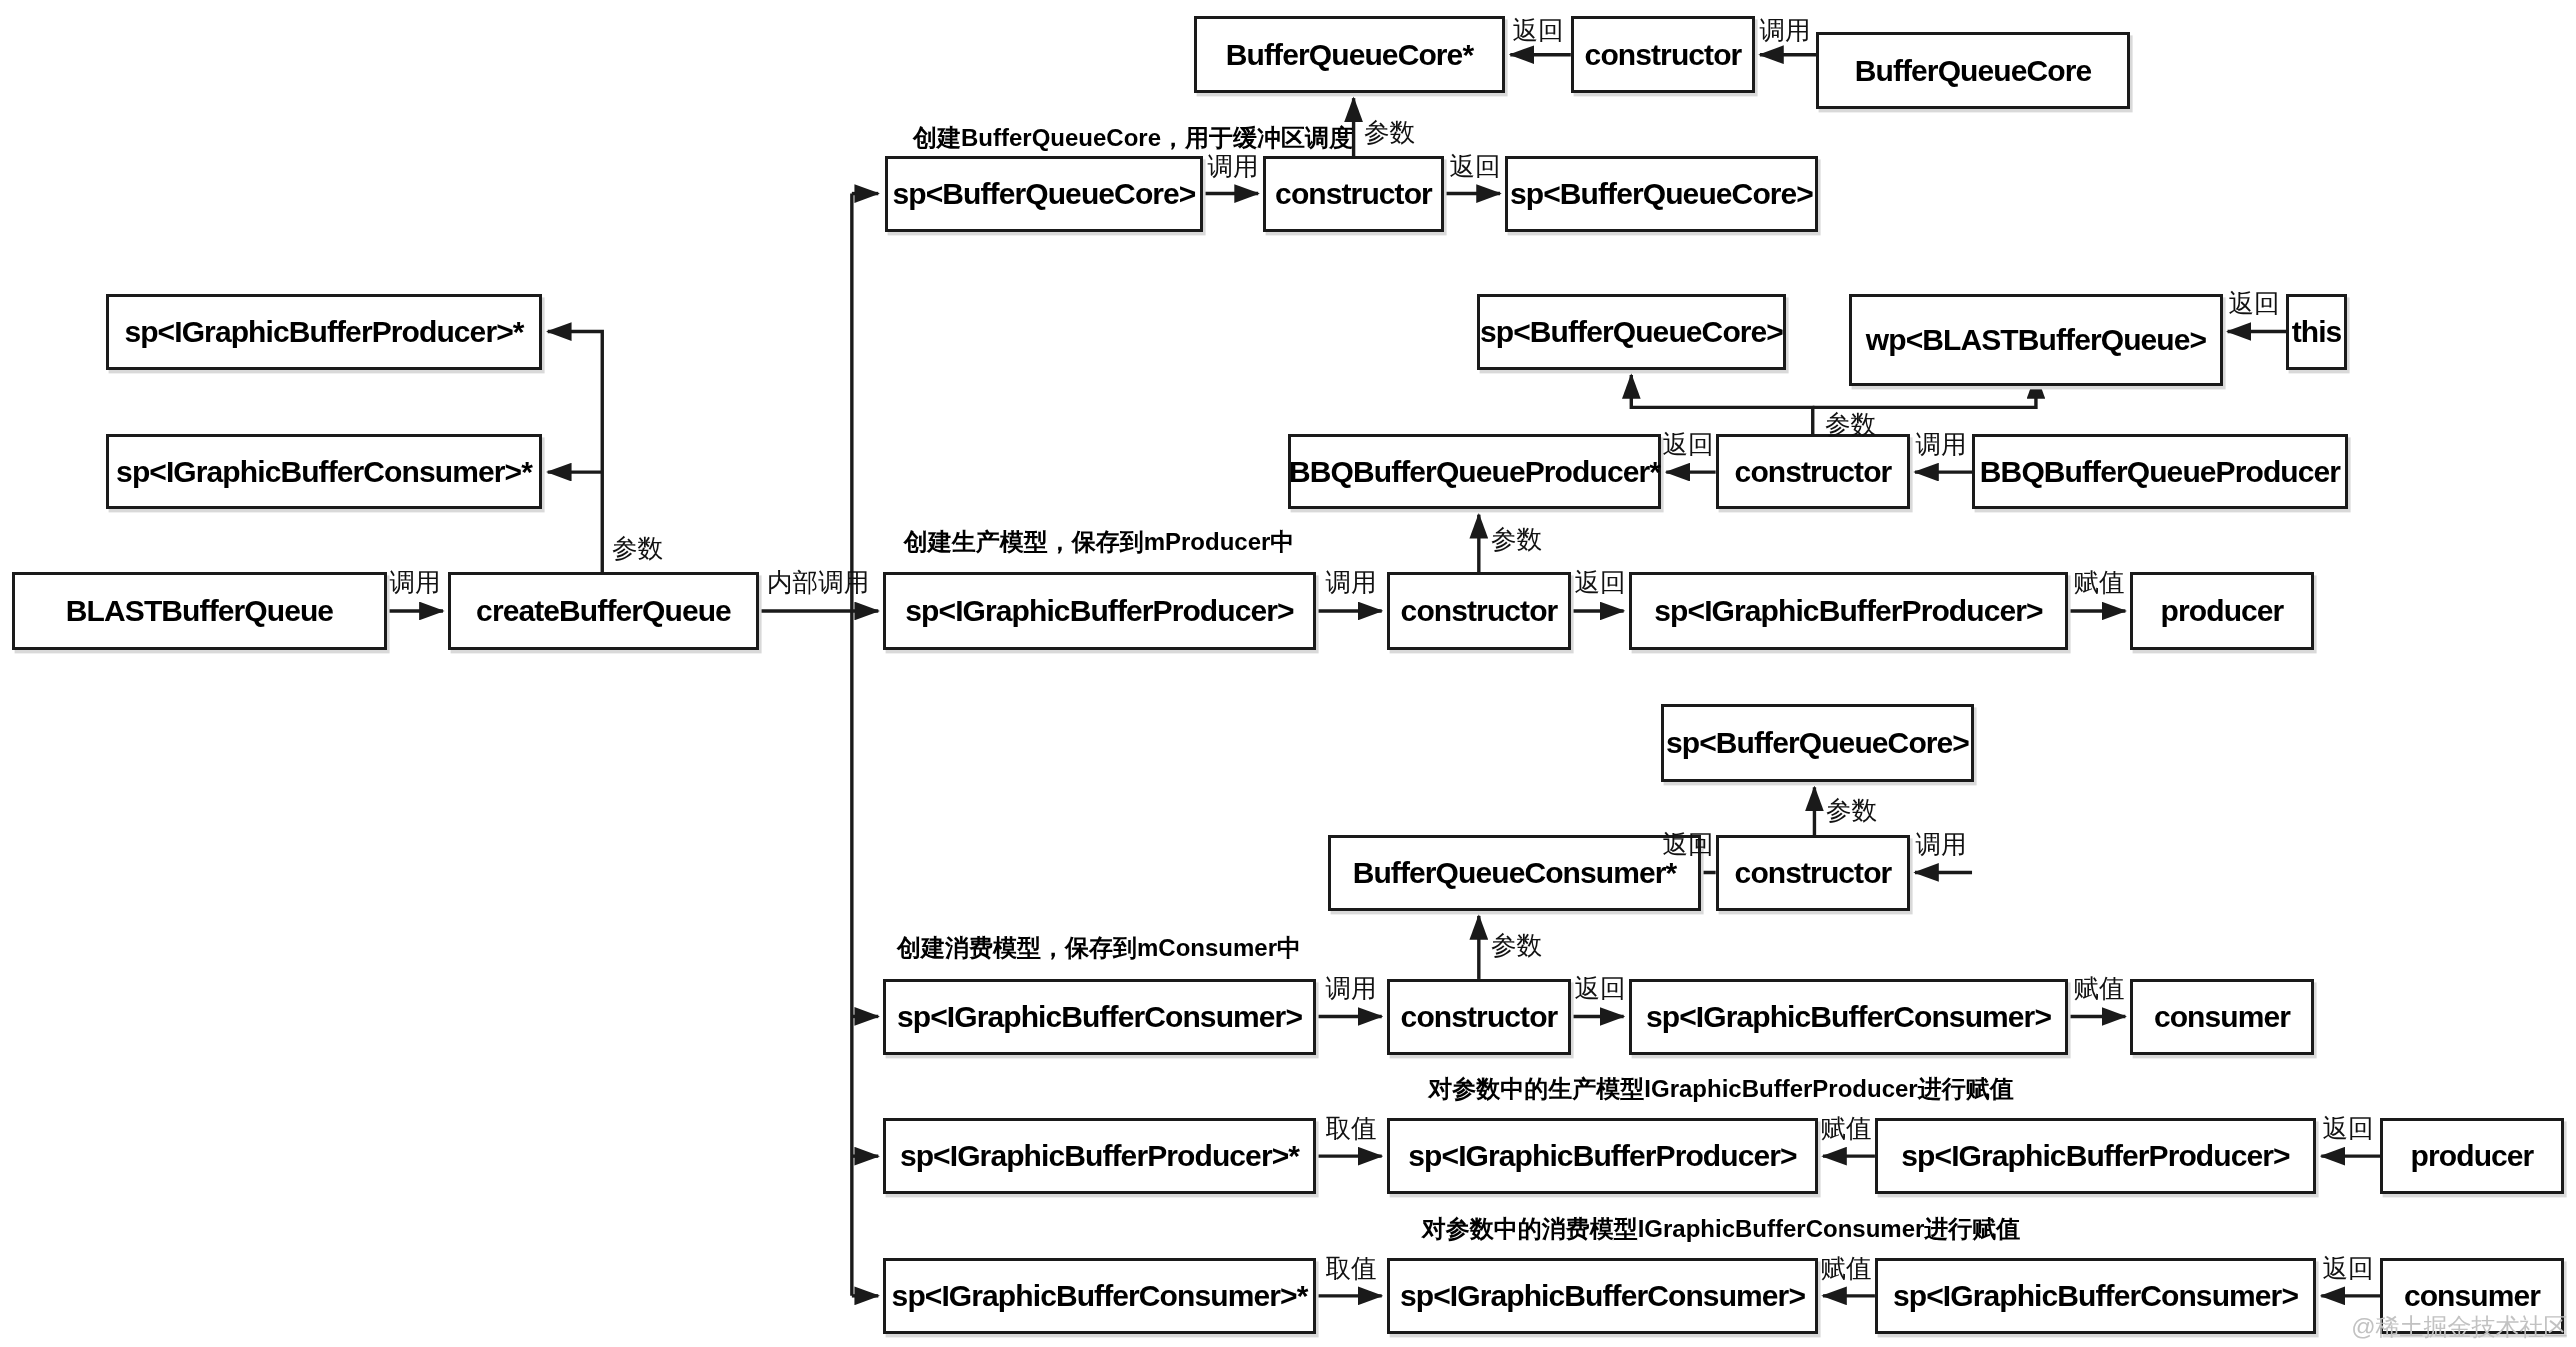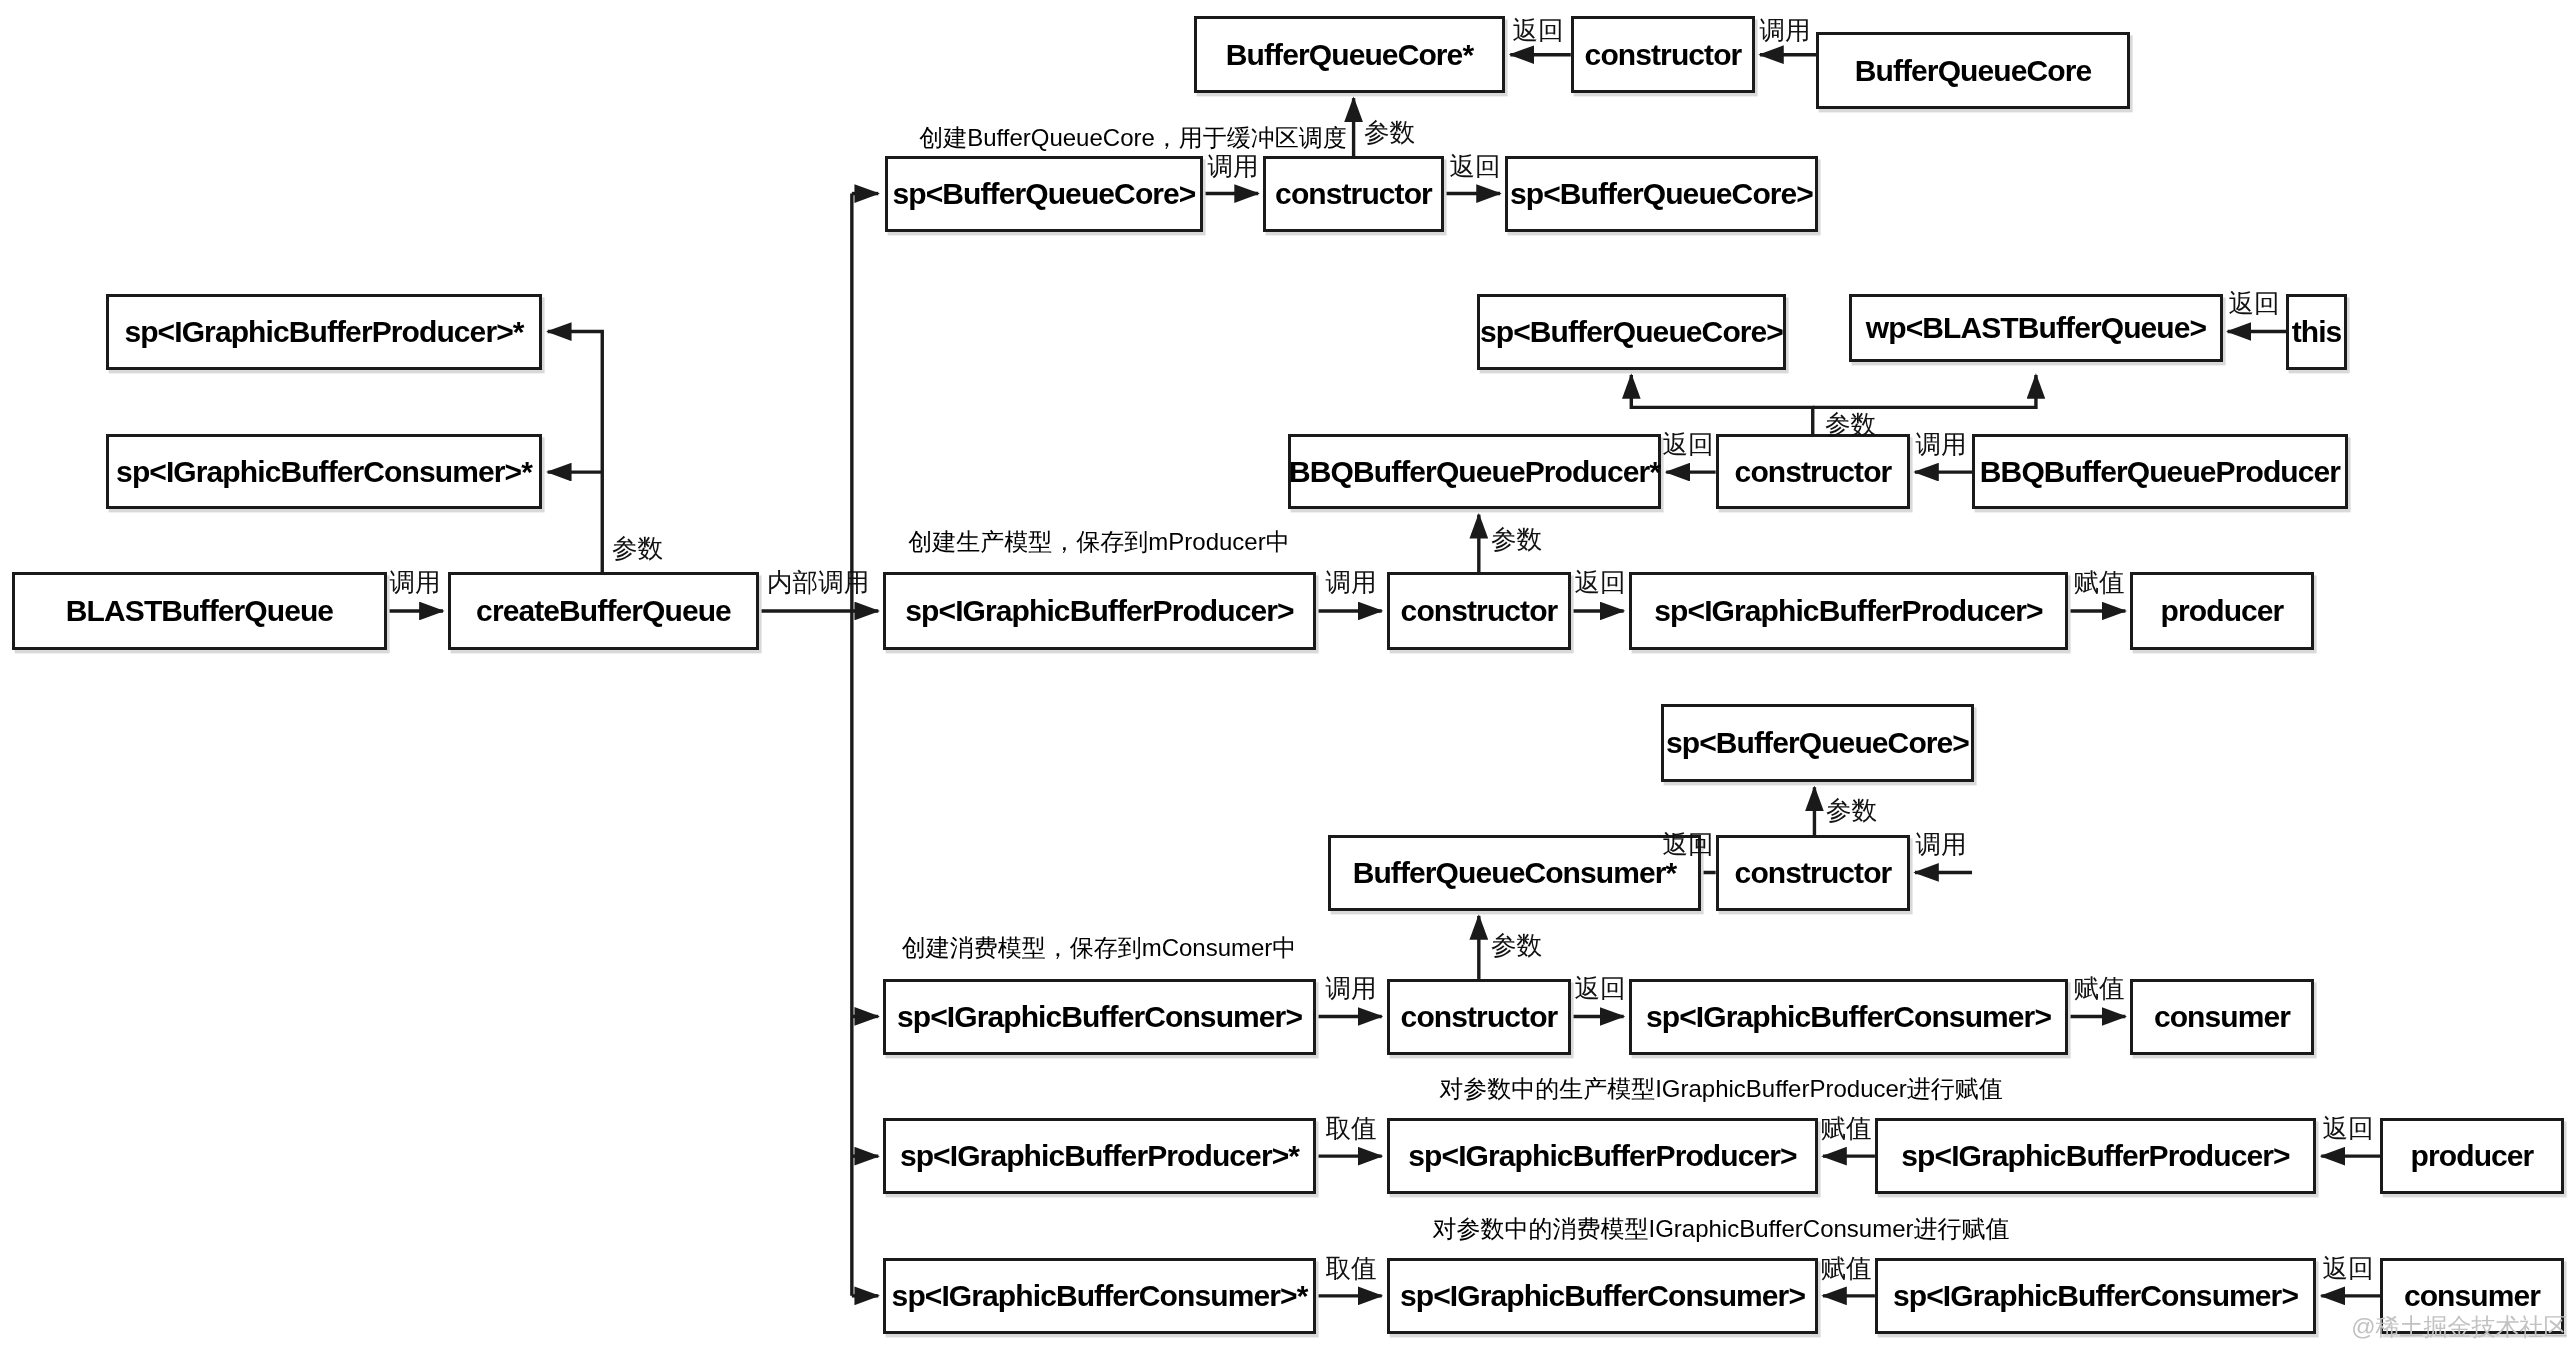--- a/index.html
+++ b/index.html
@@ -25,21 +25,21 @@
   .elabel{
     position:absolute;
     font-size:25.6px;color:#111;
     line-height:27px;white-space:nowrap;
     z-index:3;
     text-align:center;
   }
   .elabel.c{transform:translateX(-50%);}
   .ann{
     position:absolute;
-    font-size:24px;font-weight:normal;color:#000;
+    font-size:24px;font-weight:bold;color:#000;
     line-height:27px;white-space:nowrap;
     transform:translateX(-50%);
     z-index:3;
   }
   .watermark{
     position:absolute;
     right:8.5px;bottom:5.1px;
     font-size:24px;color:#c2c2c2;
     z-index:4;white-space:nowrap;
   }
@@ -120,21 +120,21 @@
   <span class="ann" style="left:1133px;top:124px">创建BufferQueueCore，用于缓冲区调度</span>
   <span class="elabel" style="left:1364px;top:119px">参数</span>
   <div class="box" style="left:885px;top:156px;width:318px;height:76px">sp&lt;BufferQueueCore&gt;</div>
   <div class="box" style="left:1263px;top:156px;width:181px;height:76px">constructor</div>
   <div class="box" style="left:1505px;top:156px;width:313px;height:76px">sp&lt;BufferQueueCore&gt;</div>
   <span class="elabel c" style="left:1233px;top:153px">调用</span>
   <span class="elabel c" style="left:1475px;top:153px">返回</span>
 
   <div class="box" style="left:106px;top:294px;width:436px;height:76px">sp&lt;IGraphicBufferProducer&gt;*</div>
   <div class="box" style="left:1477px;top:294px;width:309px;height:76px">sp&lt;BufferQueueCore&gt;</div>
-  <div class="box" style="left:1849px;top:294px;width:374px;height:68px">wp&lt;BLASTBufferQueue&gt;</div>
+  <div class="box" style="left:1849px;top:294px;width:374px;height:92px">wp&lt;BLASTBufferQueue&gt;</div>
   <div class="box" style="left:2286px;top:294px;width:61px;height:76px">this</div>
   <span class="elabel c" style="left:2254px;top:290px">返回</span>
   <span class="elabel" style="left:1825px;top:411px">参数</span>
 
   <div class="box" style="left:106px;top:434px;width:436px;height:75px">sp&lt;IGraphicBufferConsumer&gt;*</div>
   <div class="box" style="left:1288px;top:434px;width:373px;height:75px">BBQBufferQueueProducer*</div>
   <div class="box" style="left:1716px;top:434px;width:194px;height:75px">constructor</div>
   <div class="box" style="left:1972px;top:434px;width:376px;height:75px">BBQBufferQueueProducer</div>
   <span class="elabel c" style="left:1688px;top:431px">返回</span>
   <span class="elabel c" style="left:1941px;top:431px">调用</span>

